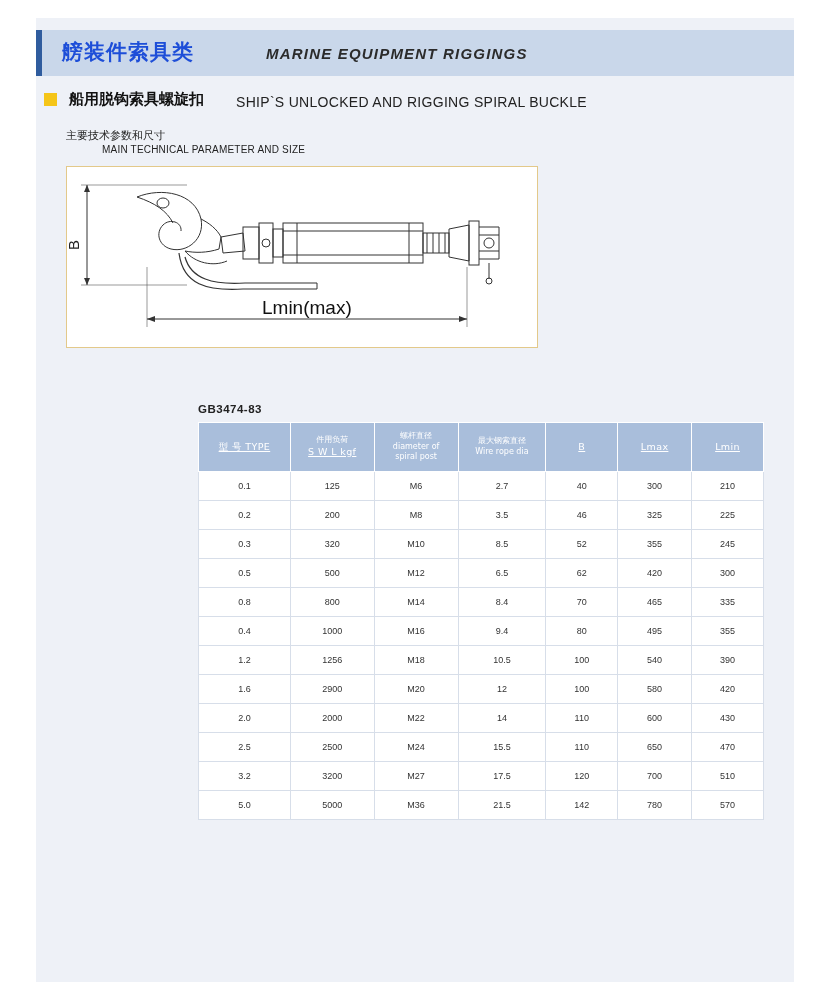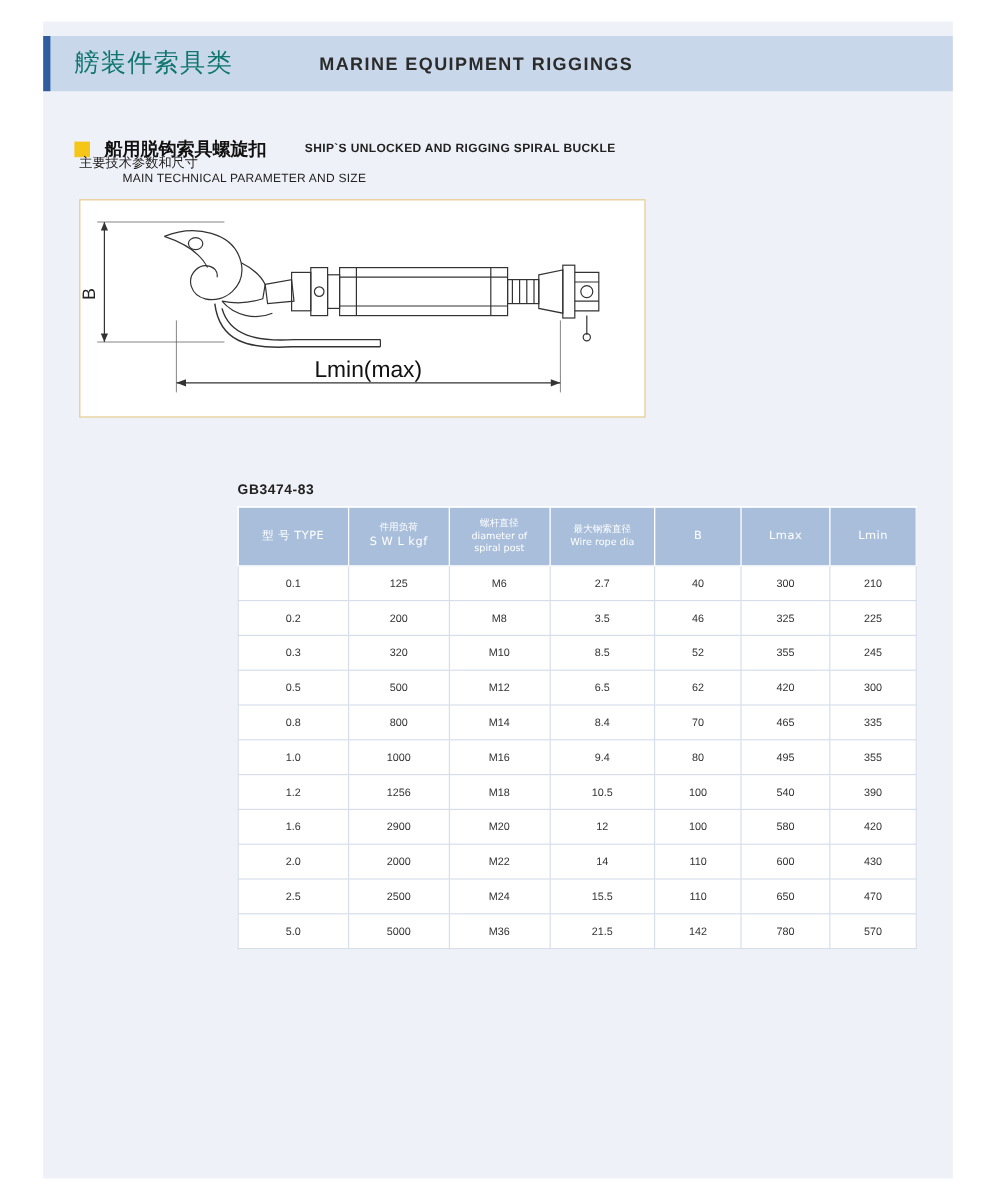--- a/index.html
+++ b/index.html
@@ -37,42 +37,42 @@
     top: 0;
     width: 6px;
     height: 46px;
     background: #2f5c9e;
   }
   .header-cn {
     position: absolute;
     left: 26px;
     top: 8px;
     font-size: 21px;
-    font-weight: normal;
+    font-weight: bold;
     letter-spacing: 1px;
-    color: #0f766e;
+    color: #1d4ed8;
     font-family: "DejaVu Sans", sans-serif;
   }
   .header-en {
     position: absolute;
     left: 230px;
     top: 15px;
     font-size: 15px;
     font-weight: bold;
     letter-spacing: 1.2px;
     color: #2b2b2b;
+    font-style: italic;
   }
   
   .subtitle-row {
     position: absolute;
-    left: 26px;
+    left: 8px;
     top: 72px;
     width: 700px;
     height: 22px;
-    margin-top: 25px;
   }
   .yellow-box {
     position: absolute;
     left: 0;
     top: 3px;
     width: 13px;
     height: 13px;
     background: #f5c518;
   }
   .subtitle-cn {
@@ -81,22 +81,22 @@
     top: 0px;
     font-size: 15px;
     font-weight: bold;
     color: #111;
     font-family: "DejaVu Sans", sans-serif;
   }
   .subtitle-en {
     position: absolute;
     left: 192px;
     top: 4px;
-    font-size: 10px;
-    font-weight: bold;
+    font-size: 14px;
+    font-weight: normal;
     letter-spacing: 0.3px;
     color: #222;
   }
   
   .tech-cn {
     position: absolute;
     left: 30px;
     top: 110px;
     font-size: 11px;
     color: #222;
@@ -147,20 +147,21 @@
     font-size: 8px;
     font-weight: normal;
     height: 44px;
     line-height: 1.35;
     padding: 2px 1px;
     font-family: "DejaVu Sans", sans-serif;
   }
   table.spec th .big {
     font-size: 9.5px;
     letter-spacing: 0.4px;
+    text-decoration: underline;
   }
   table.spec td {
     border: 1px solid #d7dee9;
     text-align: center;
     font-size: 9px;
     color: #333;
     height: 26px;
     background: #ffffff;
   }
   table.spec col.c0 { width: 92px; }
@@ -330,21 +331,21 @@
         <tr>
           <td>0.8</td>
           <td>800</td>
           <td>M14</td>
           <td>8.4</td>
           <td>70</td>
           <td>465</td>
           <td>335</td>
         </tr>
         <tr>
-          <td>1.0</td>
+          <td>0.4</td>
           <td>1000</td>
           <td>M16</td>
           <td>9.4</td>
           <td>80</td>
           <td>495</td>
           <td>355</td>
         </tr>
         <tr>
           <td>1.2</td>
           <td>1256</td>
@@ -375,20 +376,29 @@
         <tr>
           <td>2.5</td>
           <td>2500</td>
           <td>M24</td>
           <td>15.5</td>
           <td>110</td>
           <td>650</td>
           <td>470</td>
         </tr>
         <tr>
+          <td>3.2</td>
+          <td>3200</td>
+          <td>M27</td>
+          <td>17.5</td>
+          <td>120</td>
+          <td>700</td>
+          <td>510</td>
+        </tr>
+        <tr>
           <td>5.0</td>
           <td>5000</td>
           <td>M36</td>
           <td>21.5</td>
           <td>142</td>
           <td>780</td>
           <td>570</td>
         </tr>
       </tbody>
   </table>

